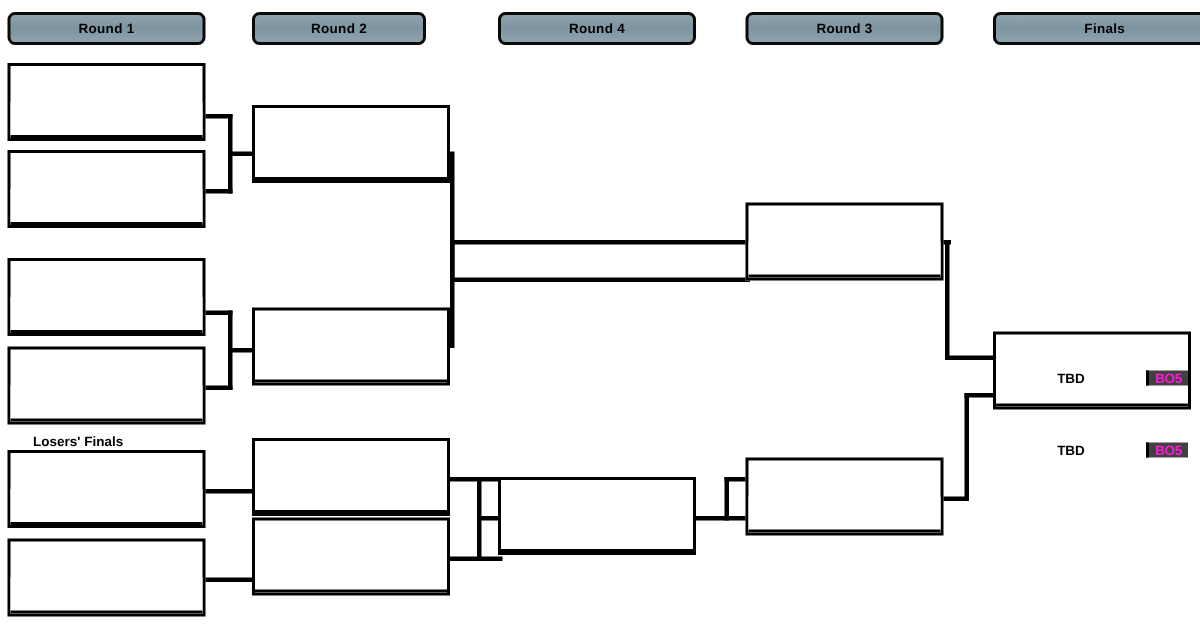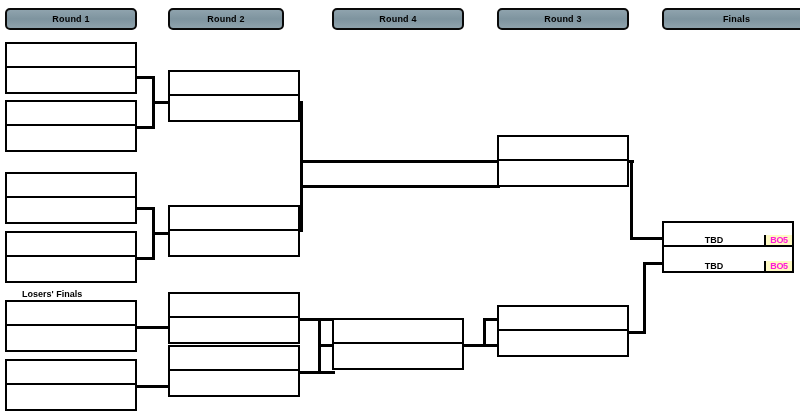--- a/index.html
+++ b/index.html
@@ -43,24 +43,25 @@
 
   
   .match {
     position: absolute;
     box-sizing: border-box;
     border: 2px solid #000000;
     background: #ffffff;
   }
   .match .team-row {
     display: flex;
-    align-items: flex-end;
+    align-items: flex-start;
     box-sizing: border-box;
     height: 50%;
     background: #ffffff;
+    margin-top: 24px;
   }
   .match .team-row.top {
     border-bottom: 2px solid #000000;
   }
   .match .team-name {
     flex: 1 1 auto;
     display: flex;
     align-items: center;
     justify-content: center;
     font-size: 9px;
@@ -77,21 +78,21 @@
     background: #718b96;
     display: flex;
     align-items: center;
     justify-content: center;
     font-size: 9px;
     font-weight: bold;
     color: #000000;
   }
   
   .match.finals .team-score {
-    background: #fef9c3;
+    background: #404040;
     color: #ff18d8;
     font-size: 9px;
     letter-spacing: -0.3px;
   }
 
   
   .conn {
     position: absolute;
     background: #000000;
   }

